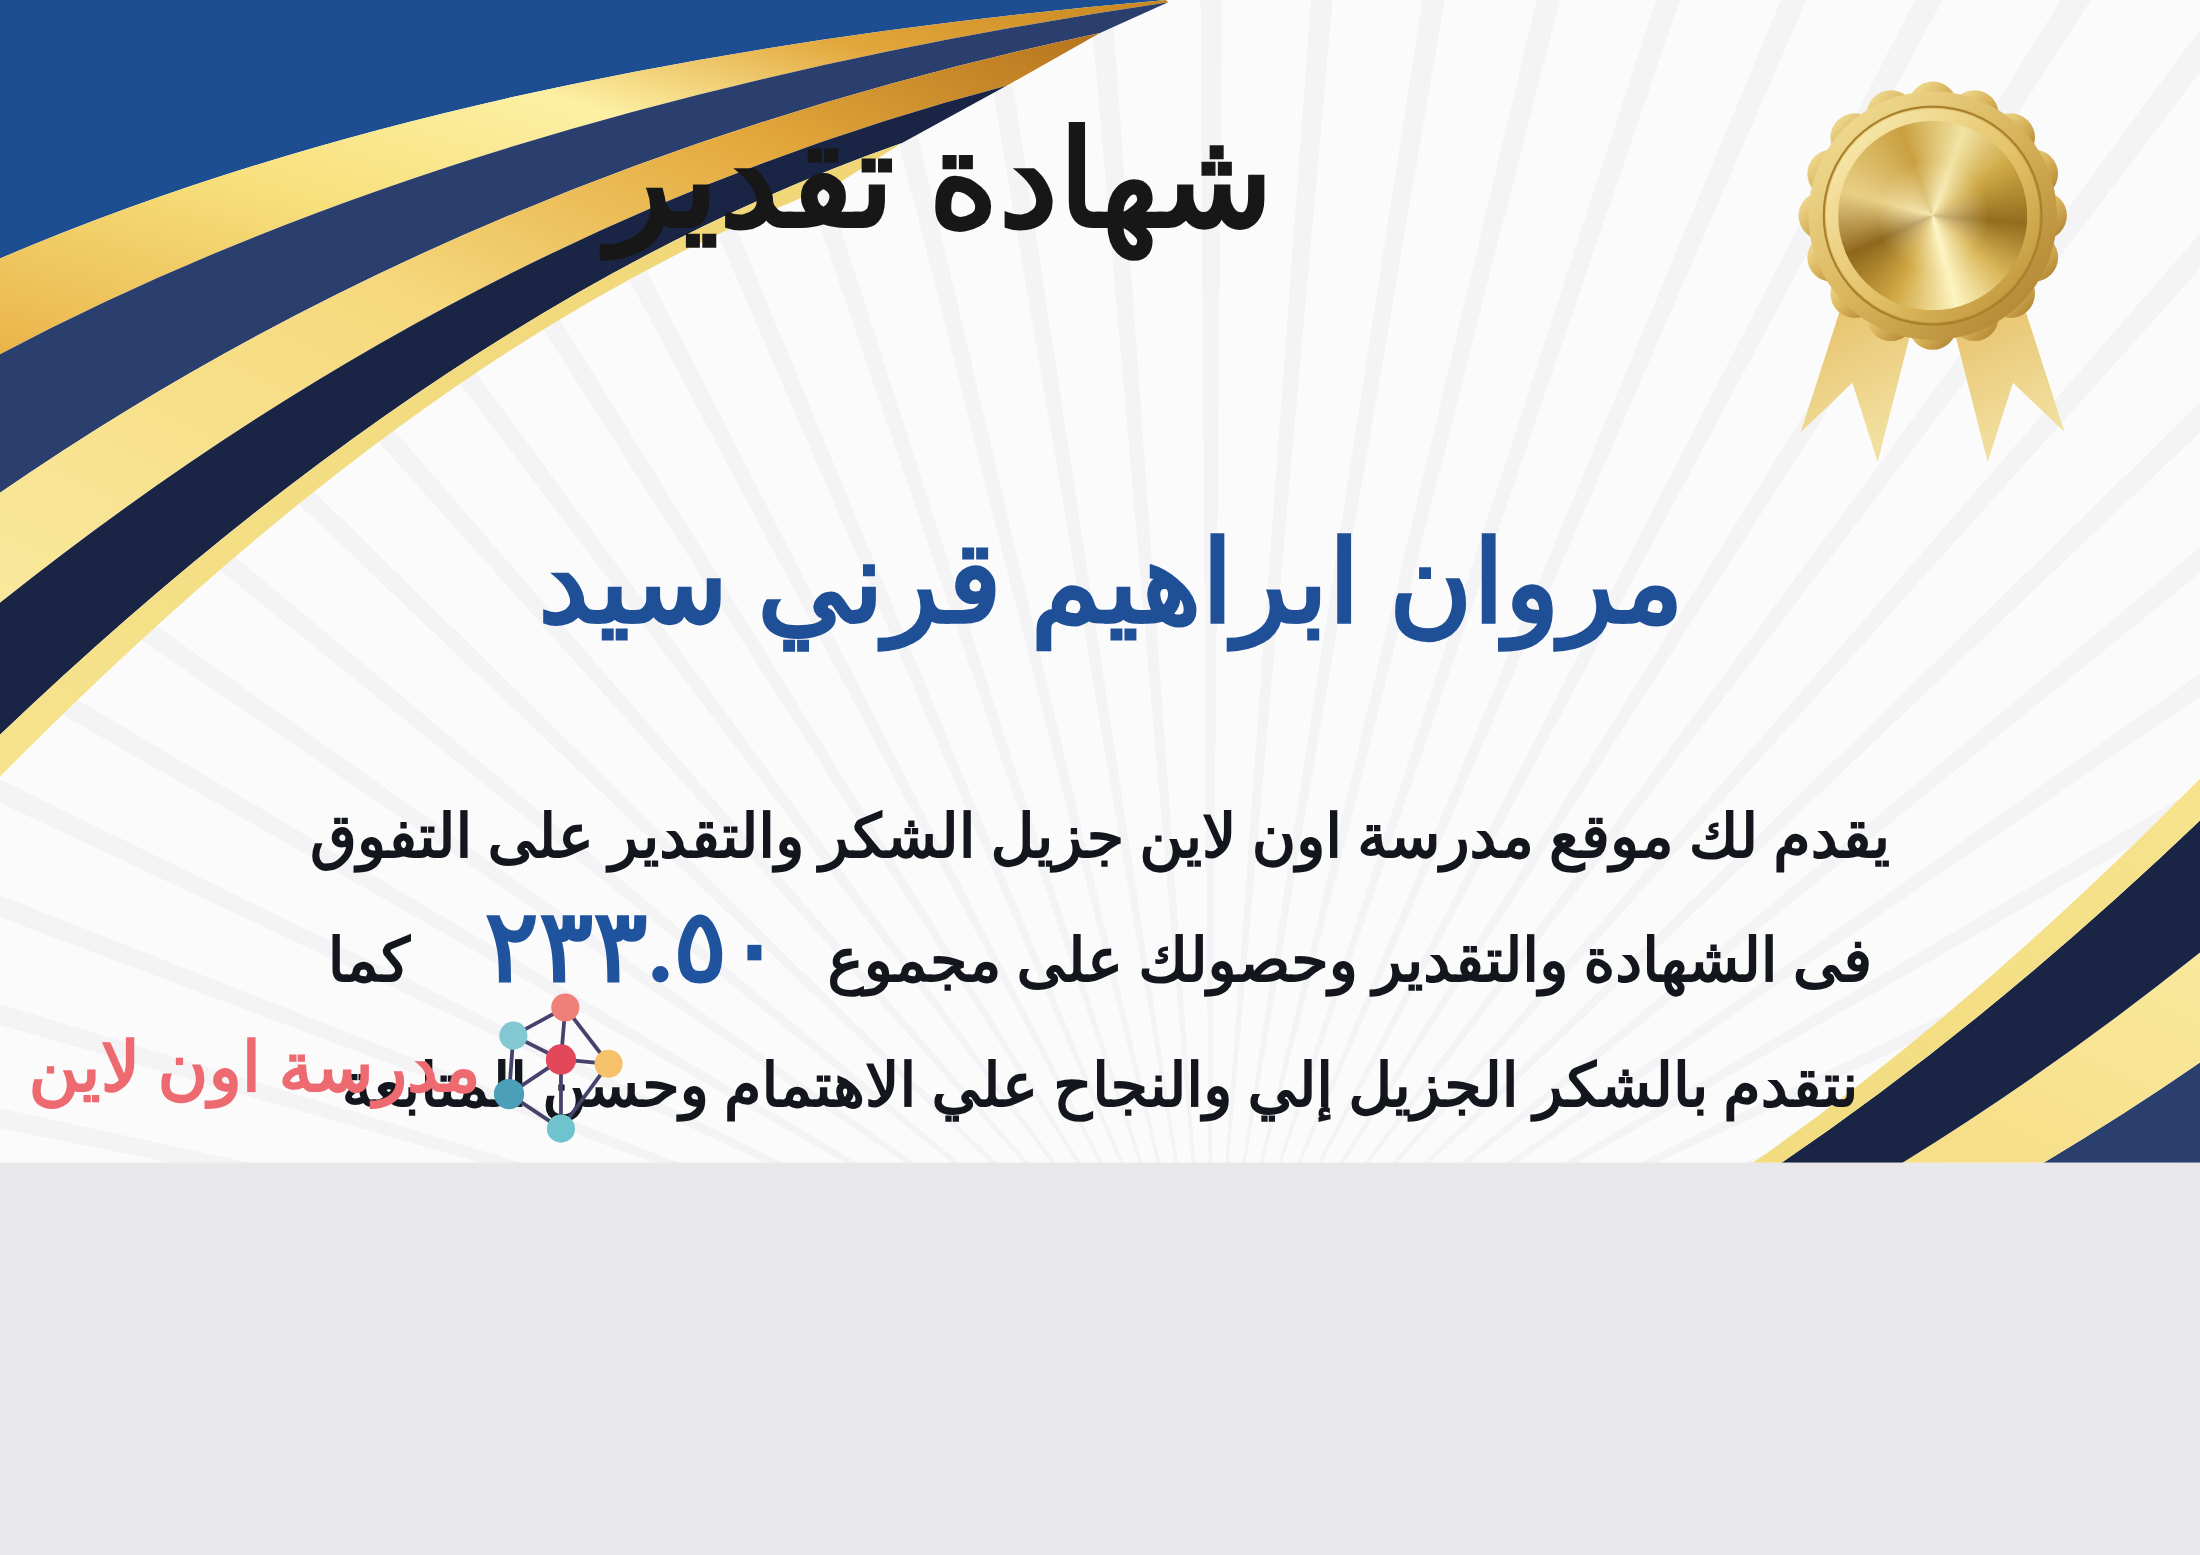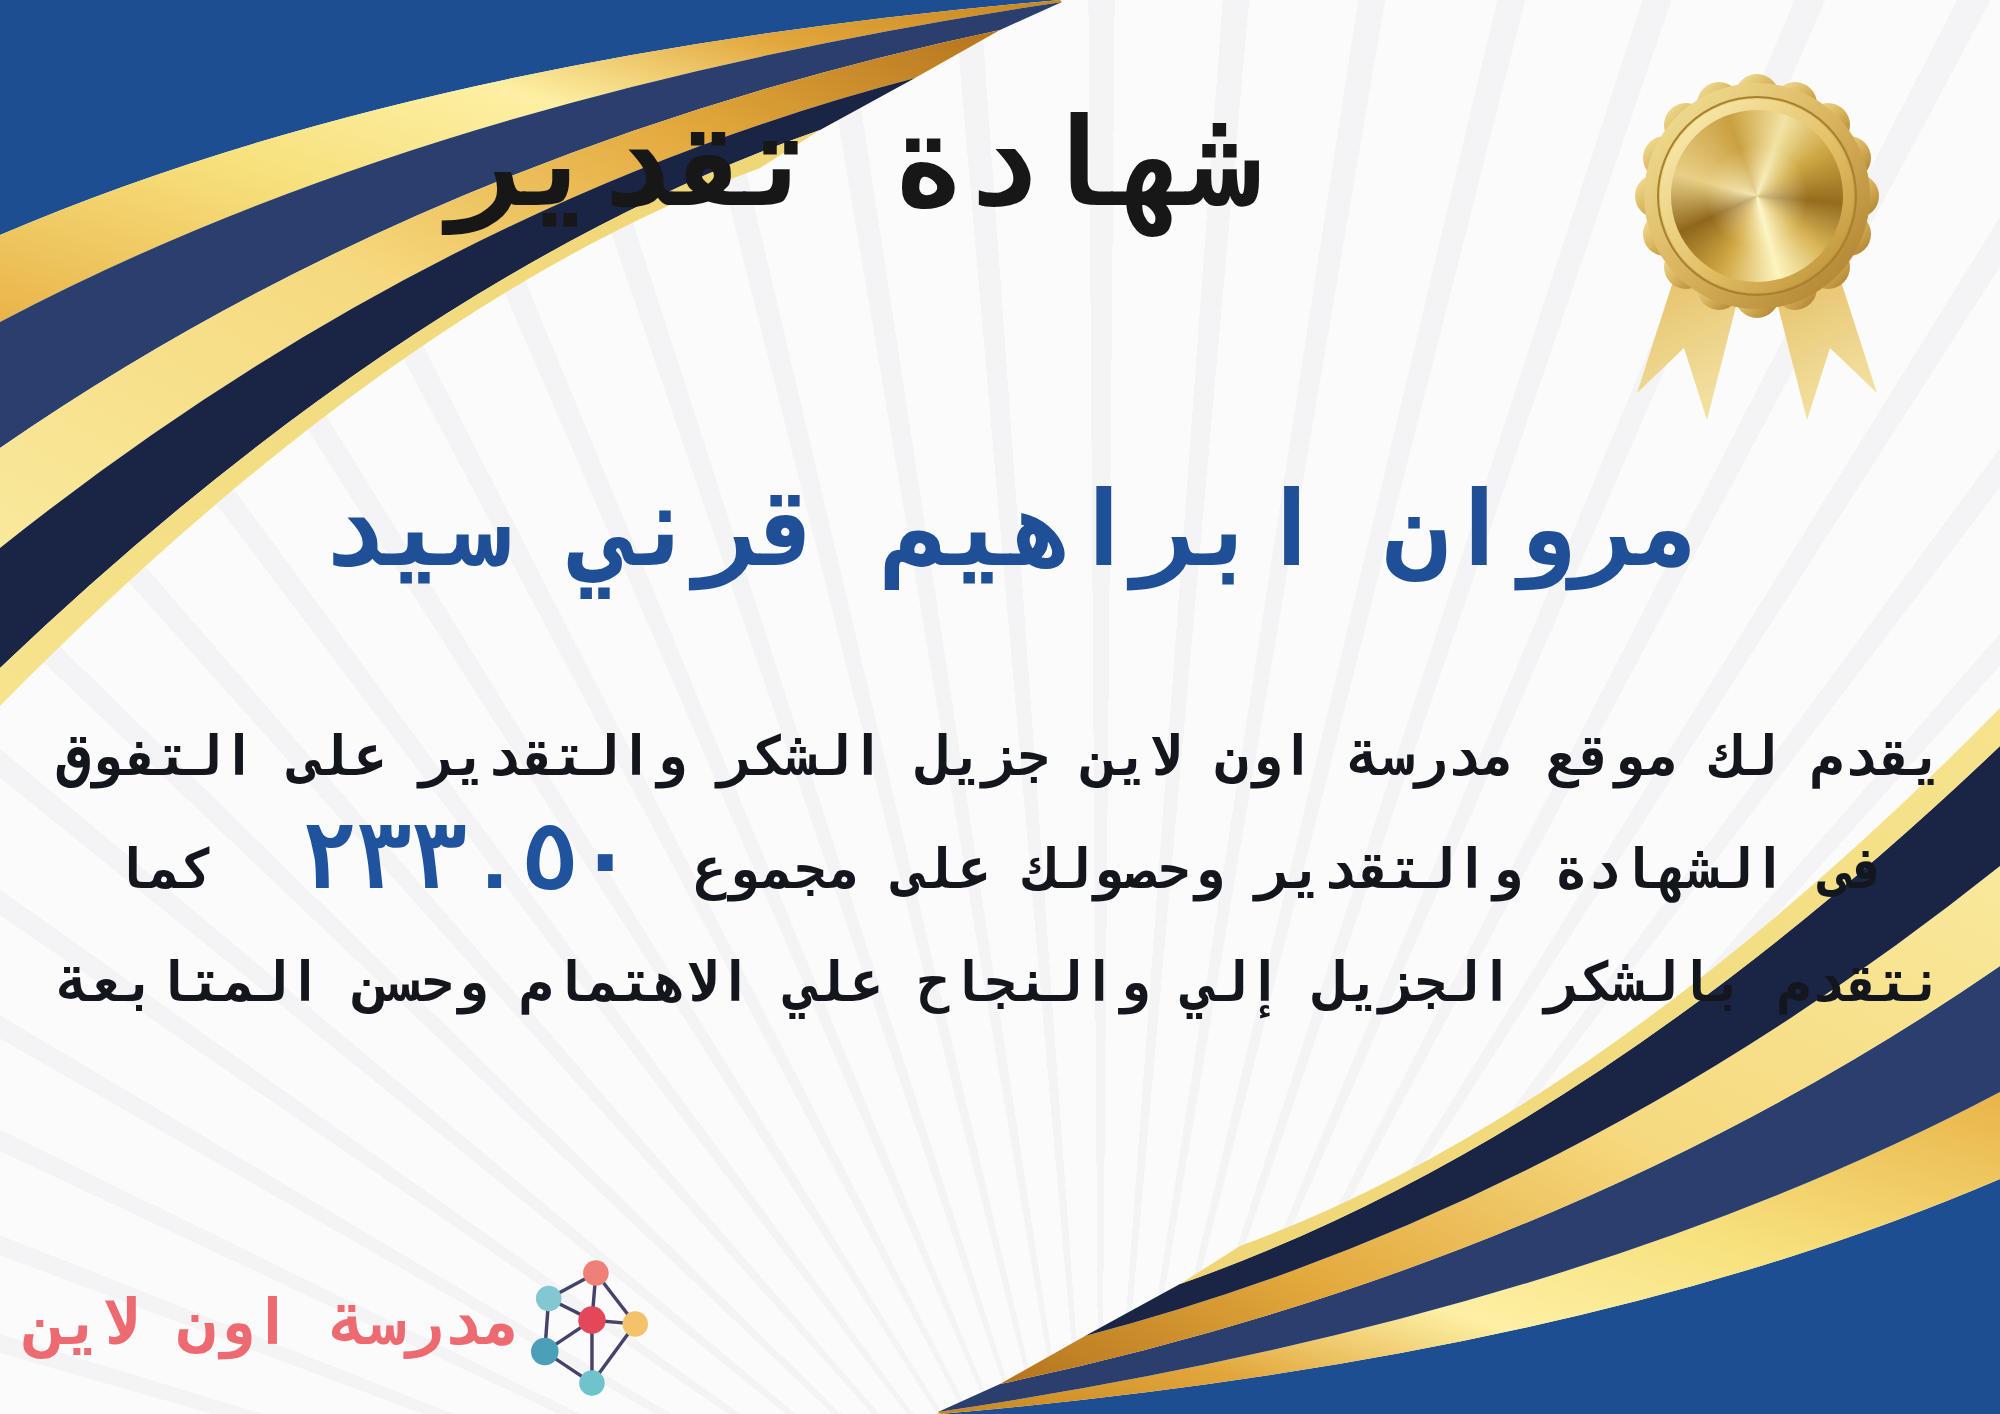--- a/index.html
+++ b/index.html
@@ -1,22 +1,22 @@
 <!DOCTYPE html>
 <html lang="ar"><head>
 <meta charset="utf-8">
 <style>
   html,body{margin:0;padding:0;background:#e8e8ea;}
   .canvas{
-    position:relative;width:2000px;height:1414px;overflow:hidden;
+    position:relative;width:2000px;height:1057px;overflow:hidden;
     background-color:#fbfbfc;
     background-image:
       repeating-conic-gradient(from 240deg at 55% 118%,
         rgba(20,20,40,.03) 0deg .9deg, rgba(0,0,0,0) .9deg 4.6deg);
-    font-family:Liberation Mono, monospace;
+    font-family:Liberation Serif, serif;
   }
   .corners{position:absolute;left:0;top:0;width:2000px;height:1414px;display:block;}
 
   .title{
     position:absolute;top:92px;left:80px;width:1550px;
     text-align:center;direction:rtl;
     font-size:122px;font-weight:bold;color:#171717;letter-spacing:0;
   }
   .student-name{
     position:absolute;top:468px;left:0;width:2020px;

